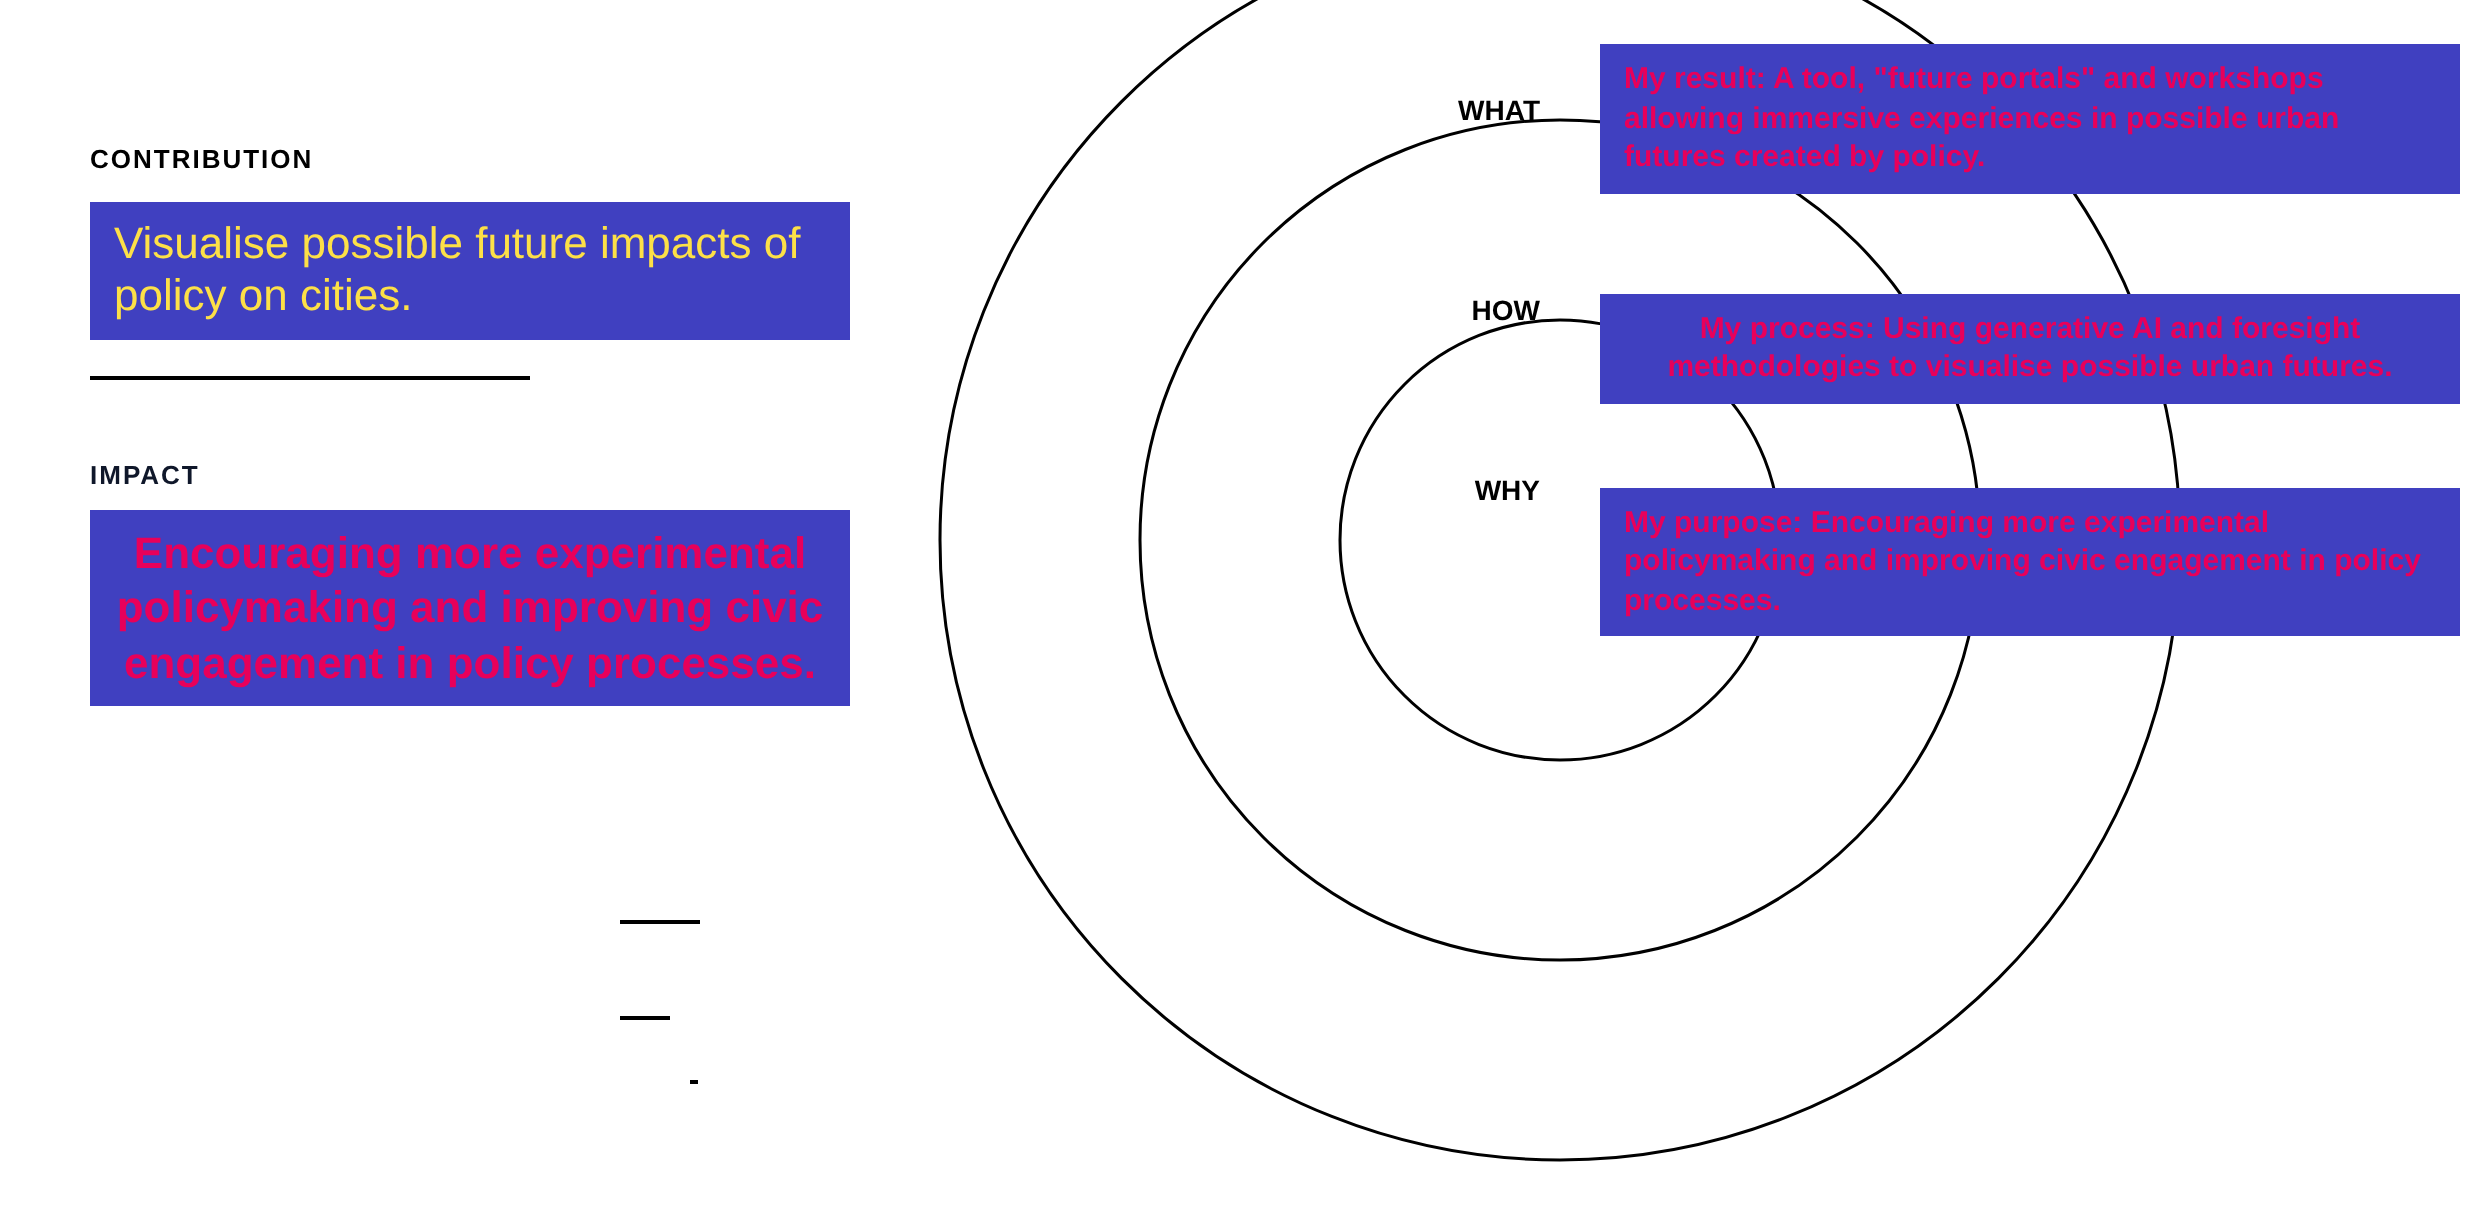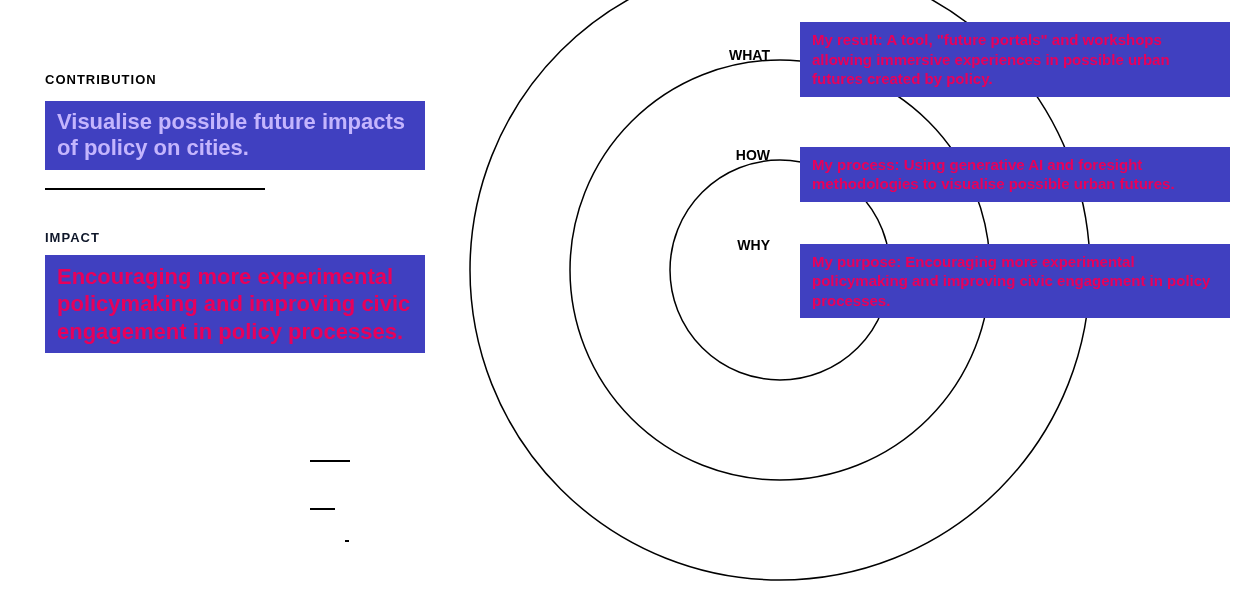--- a/index.html
+++ b/index.html
@@ -29,23 +29,23 @@
     }
 
     .contribution-box {
       background: #4040c0;
       display: inline-block;
       padding: 8px 12px;
       margin-bottom: 18px;
     }
 
     .contribution-text {
-      color: #c4b5fd;
+      color: #fde047;
       font-size: 22px;
-      font-weight: bold;
+      font-weight: normal;
       line-height: 1.2;
     }
 
     .divider-line {
       width: 220px;
       height: 2px;
       background: #000;
       margin-bottom: 40px;
     }
 
@@ -55,20 +55,21 @@
       letter-spacing: 1px;
       color: #0f172a;
       margin-bottom: 10px;
     }
 
     .impact-box {
       background: #4040c0;
       display: inline-block;
       padding: 8px 12px;
       position: relative;
+      text-align: center;
     }
 
     .impact-text {
       color: #e8005a;
       font-size: 22px;
       font-weight: bold;
       line-height: 1.25;
     }
 
     
@@ -98,20 +99,21 @@
       line-height: 1.3;
     }
 
     .annotation-what {
       margin-bottom: 10px;
     }
 
     .annotation-how {
       margin-top: 32px;
       margin-bottom: 10px;
+      text-align: center;
     }
 
     .annotation-why {
       margin-top: 40px;
     }
   </style>
 </head>
 <body>
 
 <div class="left-panel">

